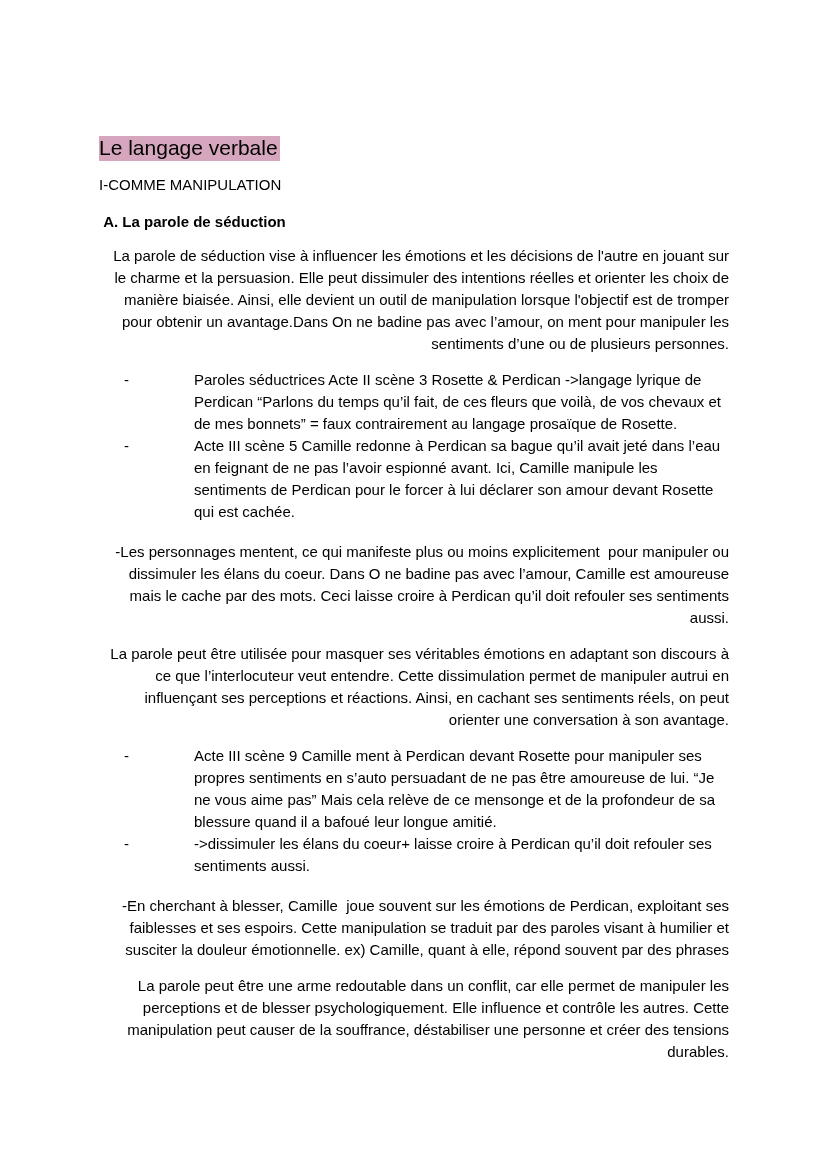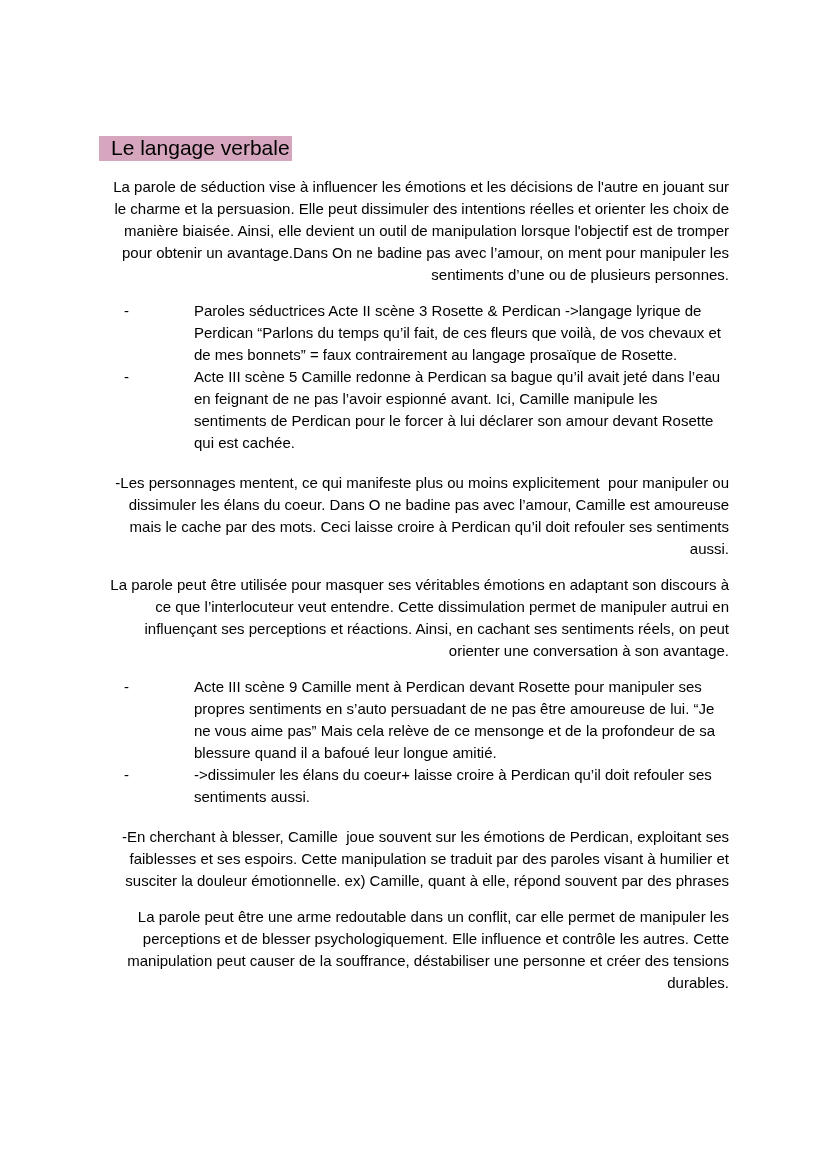--- a/index.html
+++ b/index.html
@@ -24,21 +24,21 @@
     background: var(--background);
   }
   .doc-title {
     font-size: 21px;
     font-weight: 400;
     line-height: 25px;
     margin-bottom: 16px;
   }
   .doc-title .highlight {
     background: var(--highlight);
-    padding: 0 2px 2px 12px;
+    padding: 0 2px 2px 0;
   }
   .h-plain {
     font-size: 15px;
     font-weight: 400;
     line-height: 18px;
     margin-bottom: 19px;
     white-space: pre-wrap;
   }
   .h-bold {
     font-size: 15px;
@@ -77,21 +77,23 @@
     margin-left: 44px;
   }
 </style>
 </head>
 <body>
 
 <div class="page">
 
   <h1 class="doc-title"><span class="highlight">Le langage verbale</span></h1>
 
+  <p class="h-plain">I-COMME MANIPULATION</p>
 
+  <p class="h-bold"> A. La parole de séduction</p>
 
   <p class="body-text">La parole de séduction vise à influencer les émotions et les décisions de l'autre en jouant sur le charme et la persuasion. Elle peut dissimuler des intentions réelles et orienter les choix de manière biaisée. Ainsi, elle devient un outil de manipulation lorsque l'objectif est de tromper pour obtenir un avantage.Dans On ne badine pas avec l’amour, on ment pour manipuler les sentiments d’une ou de plusieurs personnes.</p>
 
   <ul class="dash-list">
     <li>
       <span class="dash">-</span>
       <span class="li-text">Paroles séductrices Acte II scène 3 Rosette &amp; Perdican -&gt;langage lyrique de Perdican “Parlons du temps qu’il fait, de ces fleurs que voilà, de vos chevaux et de mes bonnets” = faux contrairement au langage prosaïque de Rosette.</span>
     </li>
     <li>
       <span class="dash">-</span>

